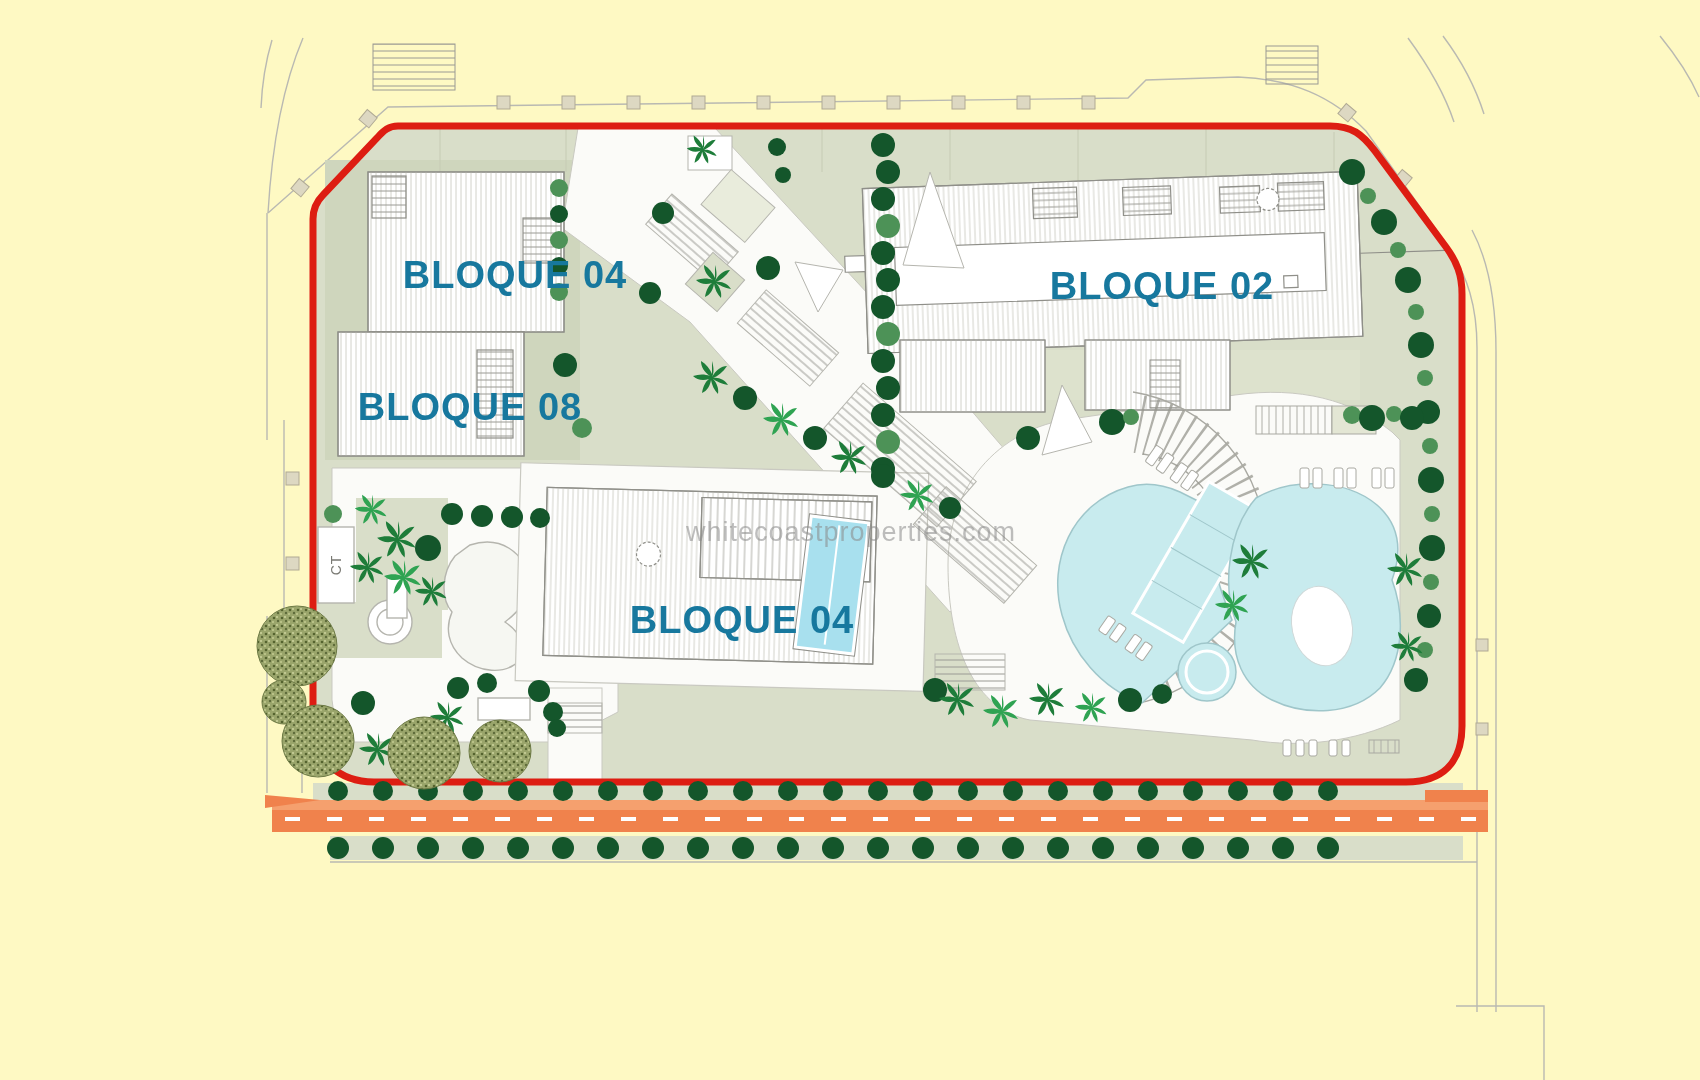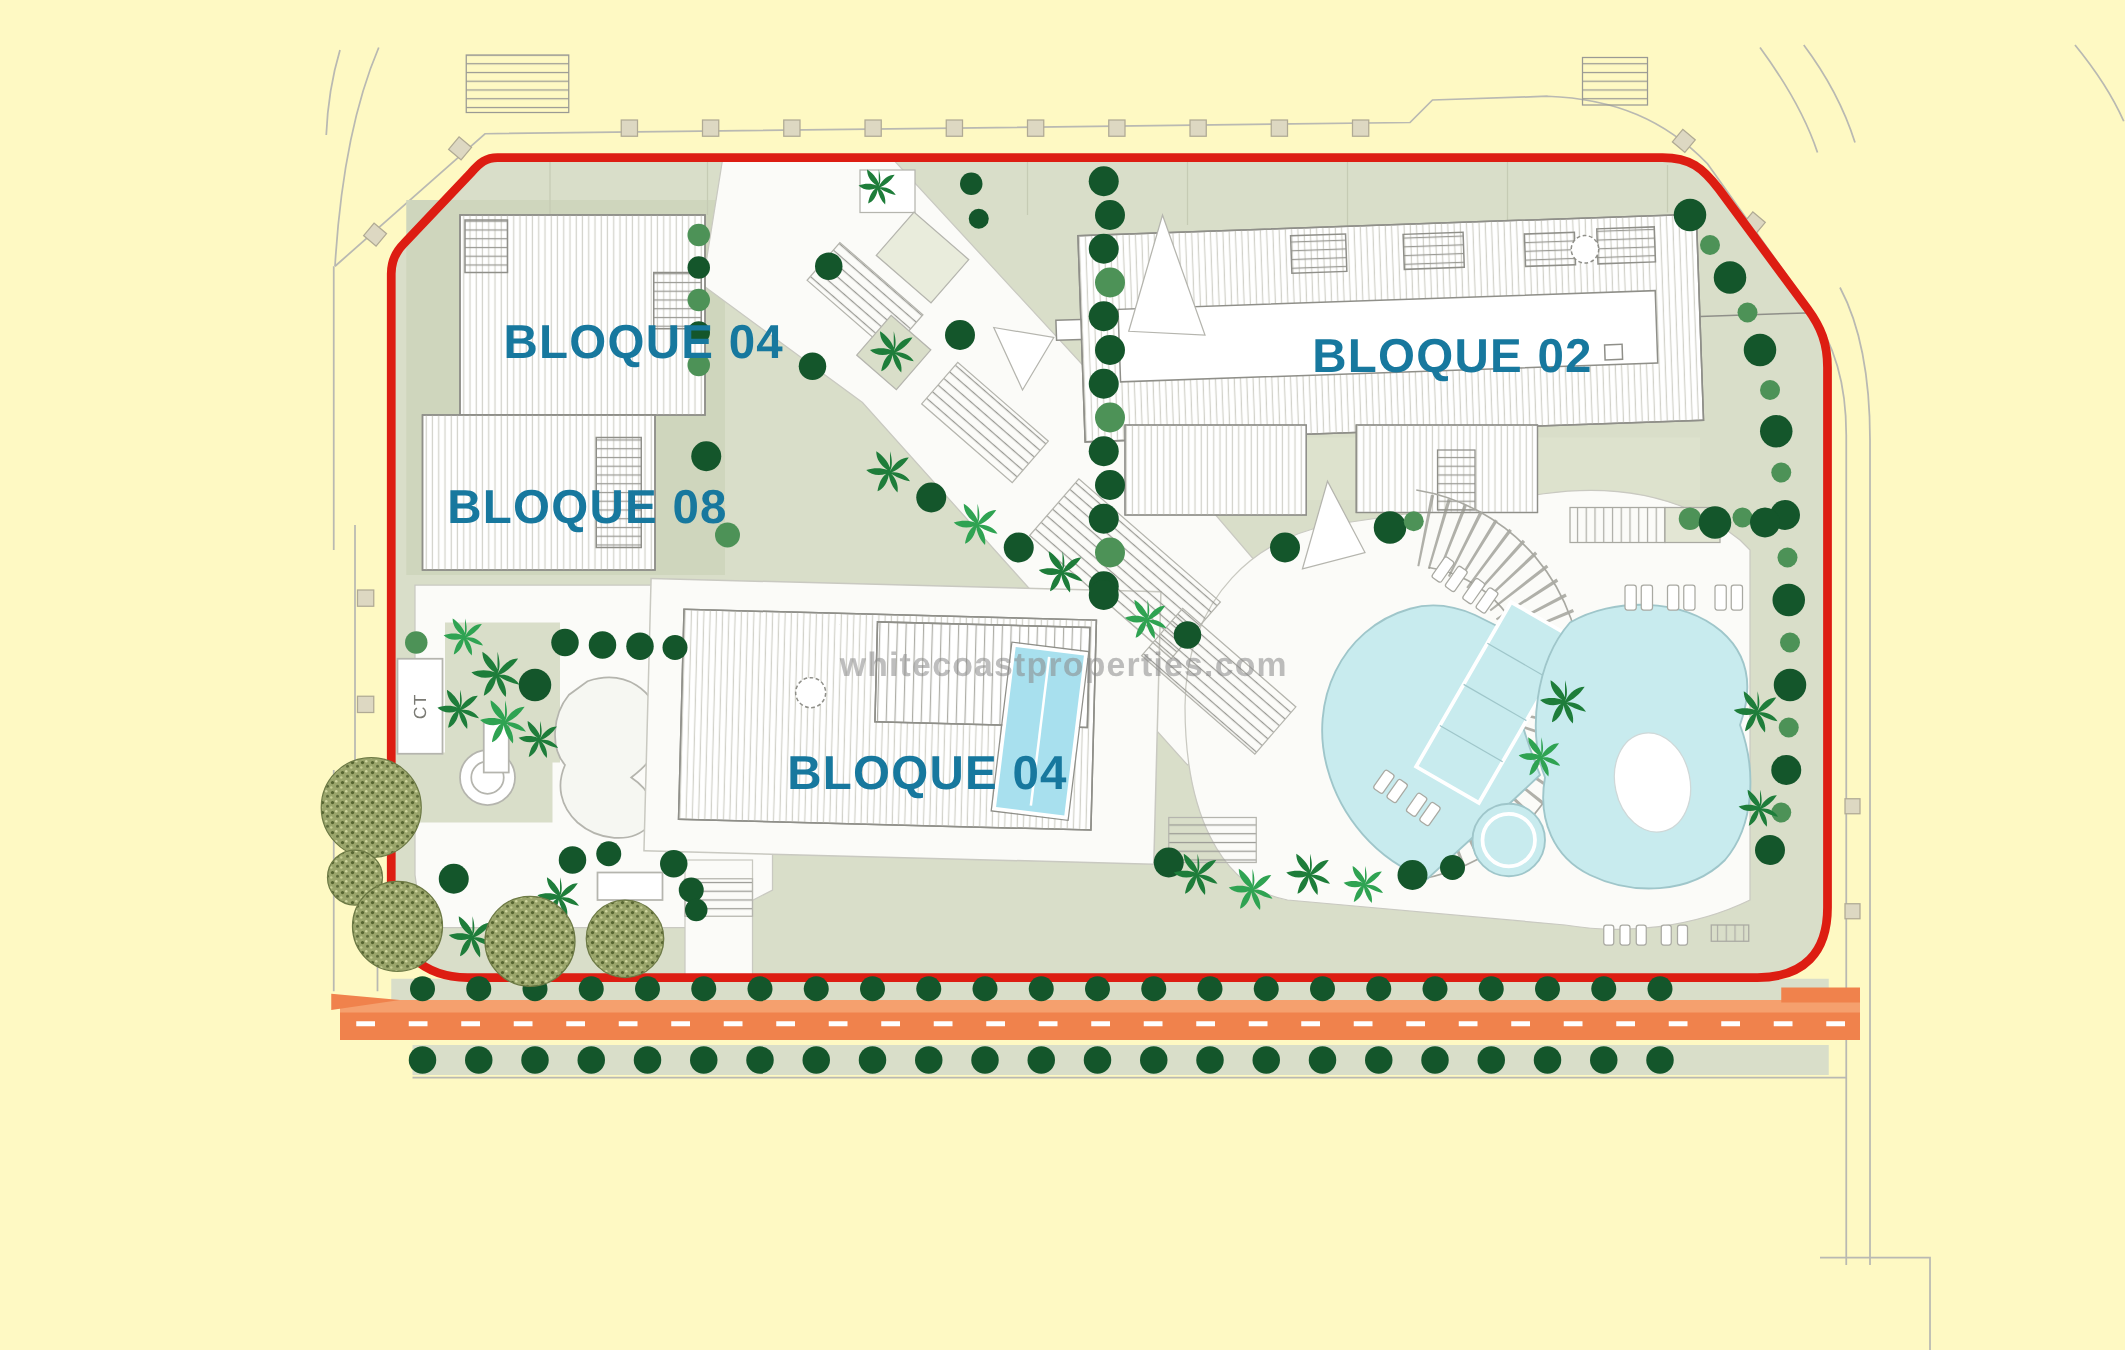--- a/index.html
+++ b/index.html
@@ -2,21 +2,21 @@
 <html style="--boundary: #dd1d12; --label: #17789e; --watermark: #8a8a8a; --sage: #d9dec9; --sageDark: #cfd6bd; --sageLight: #dde2cd; --pool: #c8ebee; --poolDeep: #a8e0ee; --poolEdge: #9fc6ca; --road: #f0824c; --roadLight: #f5a06e; --treeDark: #14562b; --treeMed: #4d9257; --palm: #1e7d3a; --palmLight: #2fa352; --olive: #9aa56b; --line: #b9b9b2; --bldLine: #8f8f89; --white: #fbfbf8;"><head>
 <meta charset="utf-8">
 <style>
   html,body{margin:0;padding:0;background:#ffffff;}
   #stage{position:relative;width:1700px;height:1080px;background:#fef9c3;overflow:hidden;
          font-family:"Liberation Sans",sans-serif;}
   #plan{position:absolute;left:0;top:0;}
   .plan-label{position:absolute;transform:translate(-50%,-50%);
       font-weight:bold;font-size:38px;letter-spacing:1px;color:var(--label);white-space:nowrap;}
   .watermark{position:absolute;transform:translate(-50%,-50%);
-      font-weight:bold;font-size:27px;letter-spacing:1px;color:var(--watermark);opacity:.55;white-space:nowrap;}
+      font-weight:normal;font-size:27px;letter-spacing:1px;color:var(--watermark);opacity:.55;white-space:nowrap;}
   .ct-label{position:absolute;transform:translate(-50%,-50%) rotate(-90deg);
       font-size:14px;color:#7a7a74;letter-spacing:1px;}
 </style>
 </head>
 <body>
 
 <div id="stage">
 <svg id="plan" width="1700" height="1080" viewBox="0 0 1700 1080">
   <defs>
     <pattern id="hatch" width="5" height="5" patternUnits="userSpaceOnUse">

